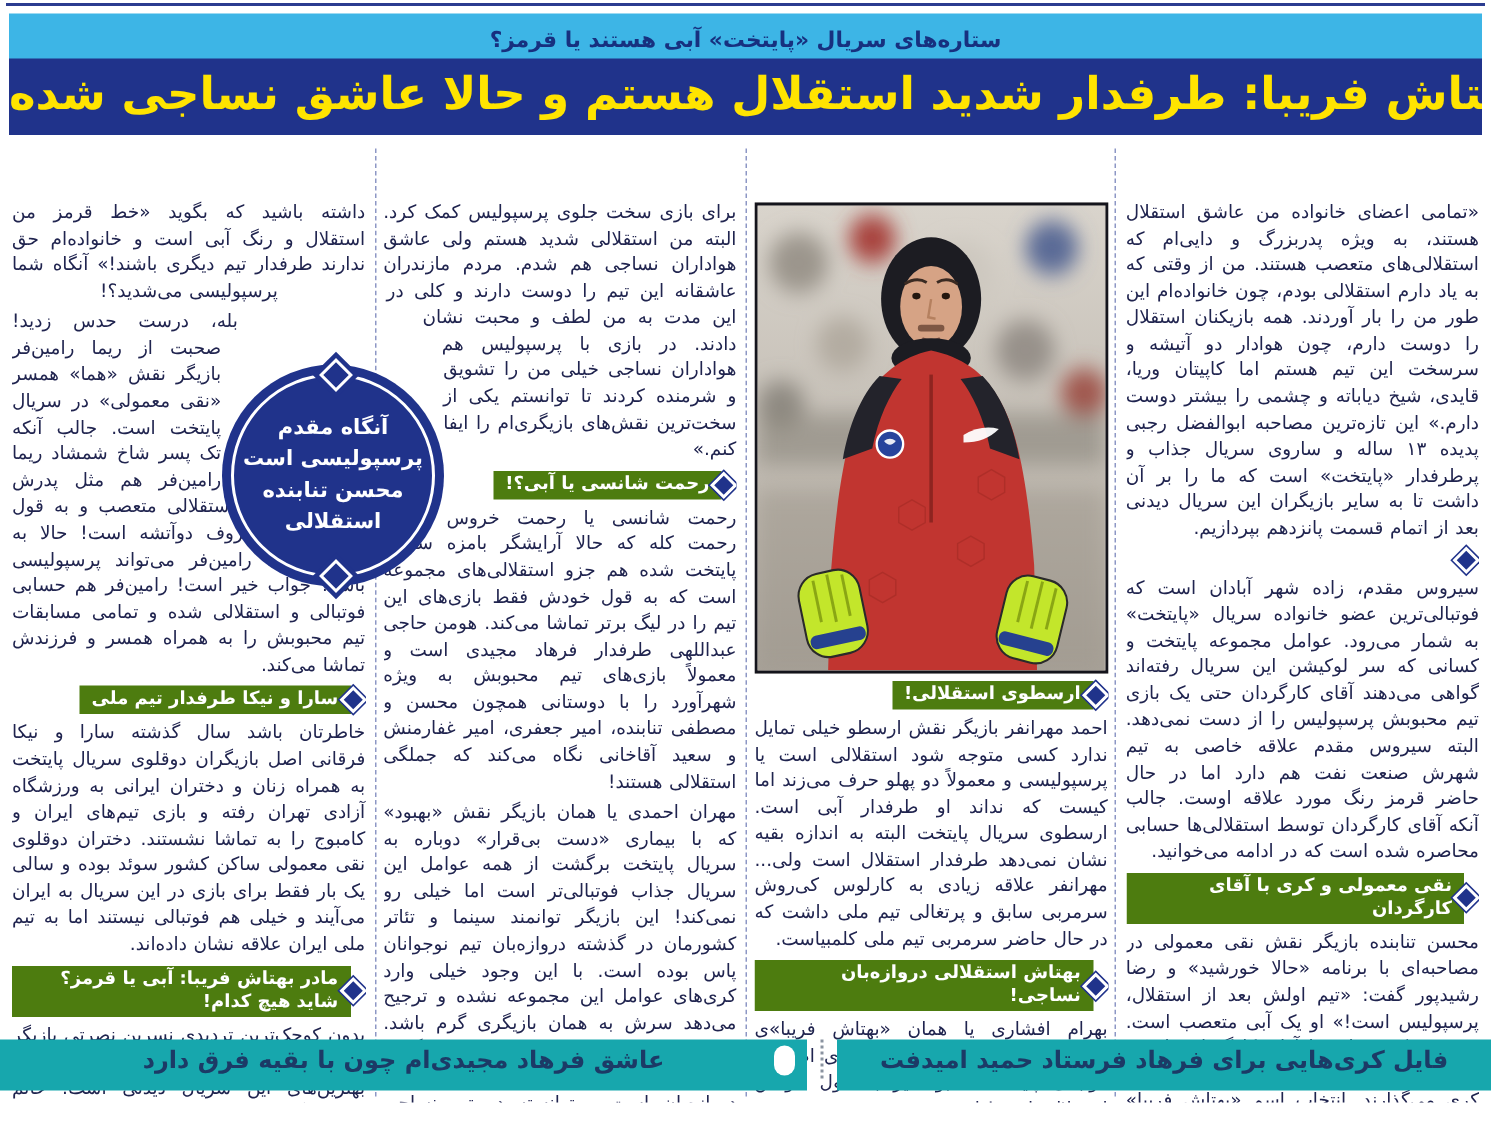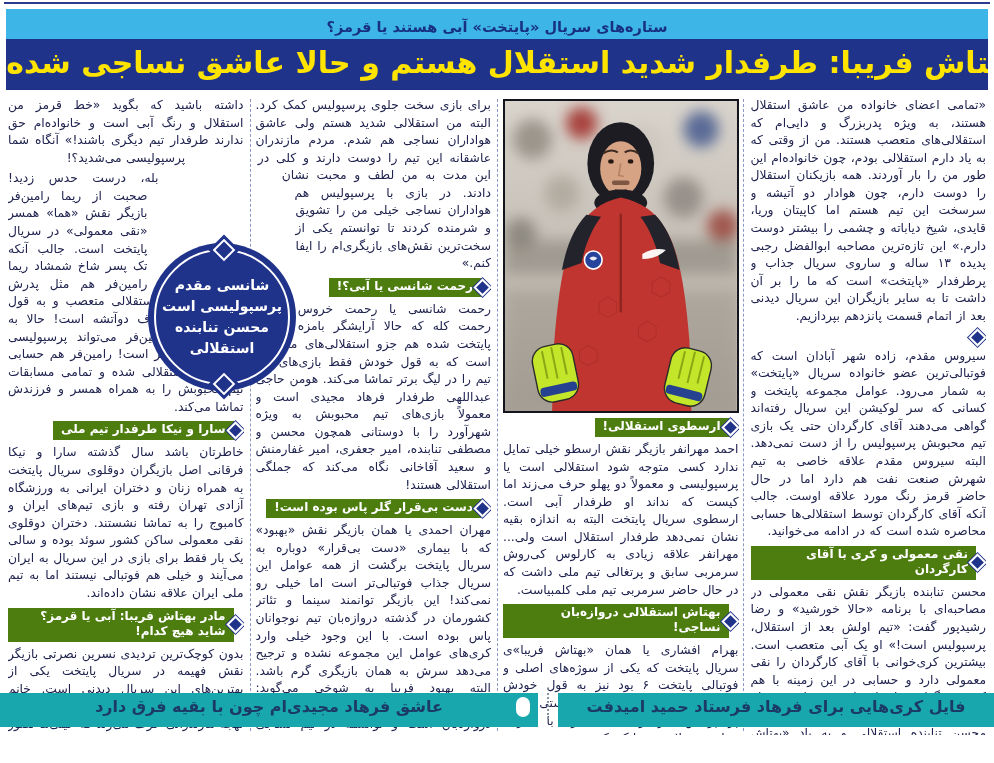--- a/index.html
+++ b/index.html
@@ -24,21 +24,21 @@
   .headline h1{
     margin:0;color:#ffe400;font-size:30px;font-weight:bold;white-space:nowrap;
     letter-spacing:-0.5px;line-height:1;padding-bottom:4px;
   }
   
   .content{
     position:absolute;left:8px;right:8px;top:97px;height:638px;
     display:grid;grid-template-columns:repeat(4,1fr);column-gap:12px;
     direction:rtl;overflow:hidden;
   }
-  .col{overflow:hidden;position:relative;}
+  .col{overflow:hidden;position:relative;margin-top:36px;}
   .vsep{position:absolute;top:2px;height:632px;border-left:1px dashed #8d97c5;width:0;}
   .vsep.v1{left:735px;} .vsep.v2{left:489px;} .vsep.v3{left:242px;}
   p.body-text{
     margin:0 0 3px;color:#20244f;font-size:12.3px;line-height:1.43;
     text-align:justify;word-spacing:0.5px;
   }
   
   .subhead{display:flex;align-items:center;margin:5px 0 4px;}
   .subhead .diamond{
     width:9px;height:9px;background:#20338b;border:2px solid #ffffff;
@@ -196,24 +196,20 @@
   </section>
 
   <section class="col">
     <div class="spacer-left"></div>
     <p class="body-text">برای بازی سخت جلوی پرسپولیس کمک کرد. البته من استقلالی شدید هستم ولی عاشق هواداران نساجی هم شدم. مردم مازندران عاشقانه این تیم را دوست دارند و کلی در این مدت به من لطف و محبت نشان دادند. در بازی با پرسپولیس هم هواداران نساجی خیلی من را تشویق و شرمنده کردند تا توانستم یکی از سخت‌ترین نقش‌های بازیگری‌ام را ایفا کنم.»</p>
     <div class="subhead">
       <span class="diamond"></span>
       <span class="subhead-text">رحمت شانسی یا آبی؟!</span>
     </div>
     <p class="body-text">رحمت شانسی یا رحمت خروس و رحمت کله که حالا آرایشگر بامزه سریال پایتخت شده هم جزو استقلالی‌های مجموعه است که به قول خودش فقط بازی‌های این تیم را در لیگ برتر تماشا می‌کند. هومن حاجی عبداللهی طرفدار فرهاد مجیدی است و معمولاً بازی‌های تیم محبوبش به ویژه شهرآورد را با دوستانی همچون محسن و مصطفی تنابنده، امیر جعفری، امیر غفارمنش و سعید آقاخانی نگاه می‌کند که جملگی استقلالی هستند!</p>
-    <div class="subhead">
-      <span class="diamond"></span>
-      <span class="subhead-text">دست بی‌قرار گلر پاس بوده است!</span>
-    </div>
     <p class="body-text">مهران احمدی یا همان بازیگر نقش «بهبود» که با بیماری «دست بی‌قرار» دوباره به سریال پایتخت برگشت از همه عوامل این سریال جذاب فوتبالی‌تر است اما خیلی رو نمی‌کند! این بازیگر توانمند سینما و تئاتر کشورمان در گذشته دروازه‌بان تیم نوجوانان پاس بوده است. با این وجود خیلی وارد کری‌های عوامل این مجموعه نشده و ترجیح می‌دهد سرش به همان بازیگری گرم باشد. البته بهبود فریبا به شوخی می‌گوید: «خوشحالم که پسرم بهتاش هم مثل خودم دروازه‌بان است و توانسته در تیم نساجی جلوی پرسپولیس بازی کند!»</p>
 
   </section>
 
   <section class="col">
     <div class="spacer-right"></div>
     <p class="body-text">داشته باشید که بگوید «خط قرمز من استقلال و رنگ آبی است و خانواده‌ام حق ندارند طرفدار تیم دیگری باشند!» آنگاه شما پرسپولیسی می‌شدید؟!</p>
     <p class="body-text">بله، درست حدس زدید! صحبت از ریما رامین‌فر بازیگر نقش «هما» همسر «نقی معمولی» در سریال پایتخت است. جالب آنکه تک پسر شاخ شمشاد ریما رامین‌فر هم مثل پدرش استقلالی متعصب و به قول معروف دوآتشه است! حالا به نظرتان ریما رامین‌فر می‌تواند پرسپولیسی باشد؟ جواب خیر است! رامین‌فر هم حسابی فوتبالی و استقلالی شده و تمامی مسابقات تیم محبوبش را به همراه همسر و فرزندش تماشا می‌کند.</p>
     <div class="subhead">
       <span class="diamond"></span>
@@ -226,21 +222,21 @@
     </div>
     <p class="body-text">بدون کوچک‌ترین تردیدی نسرین نصرتی بازیگر نقش فهیمه در سریال پایتخت یکی از بهترین‌های این سریال دیدنی است. خانم نصرتی گرچه متولد تهران است اما طوری با لهجه مازندرانی حرف می‌زند که خیلی‌ها تصور می‌کنند او زاده شمال کشور است. نسرین نصرتی خیلی اهل حاشیه و حتی مصاحبه نیست و تنها تصویری که از او در رابطه با رشته فوتبال منتشر شده عکسی است که بازیکنان صنعت نفت آبادان به رسم یادگاری کنارش گرفته‌اند!</p>
   </section>
 
   <div class="vsep v1"></div>
   <div class="vsep v2"></div>
   <div class="vsep v3"></div>
 
   <div class="badge">
     <span class="notch top"></span>
-    <div>شانسی مقدم</div>
+    <div>آنگاه مقدم</div>
     <div>پرسپولیسی است</div>
     <div>محسن تنابنده</div>
     <div>استقلالی</div>
     <span class="notch bottom"></span>
   </div>
 
 </div>
 
 <div class="footer">
   <div class="bar bar-left">

